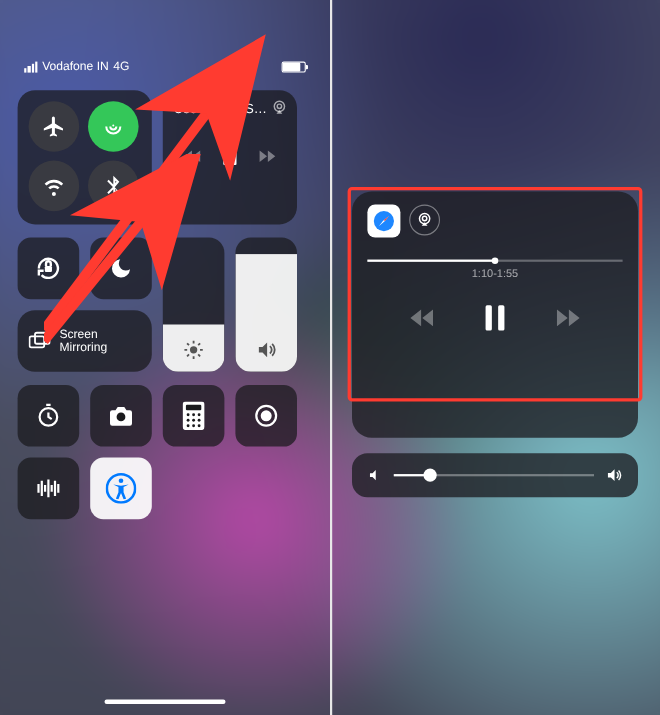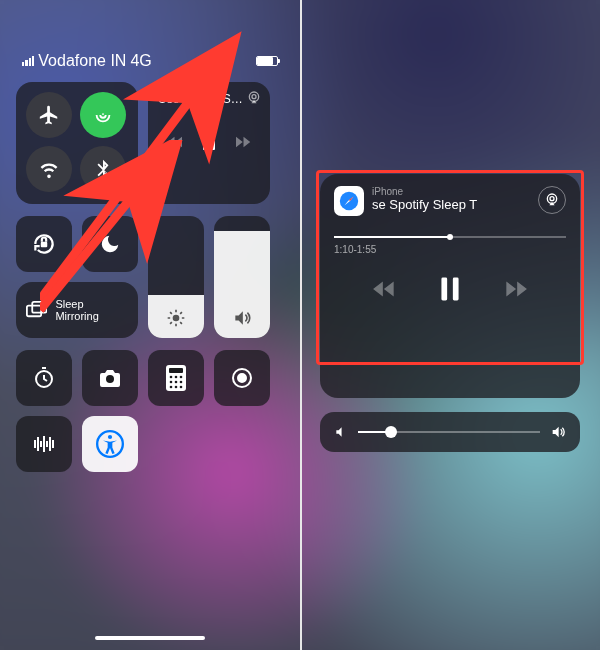--- a/index.html
+++ b/index.html
@@ -29,21 +29,21 @@
   }
   .divider {
     position: absolute; left: 300px; top: 0; width: 2px; height: 650px;
     background: #e8e8e8; z-index: 50;
   }
 
   
   .status-bar {
     position: absolute; top: 52px; left: 0; right: 0; height: 18px;
     display: flex; align-items: center; justify-content: space-between;
-    padding: 0 22px; color: #fff; font-size: 16px; font-weight: 500;
+    padding: 0 22px; color: #fff; font-size: 11px; font-weight: 500;
   }
   .status-left { display: flex; align-items: center; gap: 4px; }
   .bars { display: inline-flex; align-items: flex-end; gap: 1.2px; }
   .bars i { width: 2.2px; background: #fff; display: block; }
   .bars i:nth-child(1){height:4px} .bars i:nth-child(2){height:6px}
   .bars i:nth-child(3){height:8px} .bars i:nth-child(4){height:10px}
   .status-right { display:flex; align-items:center; gap:4px;}
   .battery {
     width: 22px; height: 10px; border: 1px solid #fff; border-radius: 2px;
     position: relative;
@@ -119,21 +119,21 @@
     display:flex; align-items:center; justify-content:center;
   }
   .me-info{ flex:1; overflow:hidden;}
   .me-src{ font-size:10px; color:rgba(255,255,255,0.55); }
   .me-title{ font-size:13px; white-space:nowrap; overflow:hidden; }
   .me-air{ width:28px;height:28px; border:1px solid rgba(255,255,255,0.4); border-radius:50%; display:flex;align-items:center;justify-content:center;}
   .progress{ margin-top:20px; }
   .track{ height:2px; background:rgba(255,255,255,0.3); position:relative;}
   .track .done{ position:absolute; left:0; top:0; height:100%; width:50%; background:#fff;}
   .track .knob{ position:absolute; left:50%; top:50%; width:6px;height:6px;background:#fff;border-radius:50%; transform:translate(-50%,-50%);}
-  .times{ display:flex; justify-content:flex-start; font-size:10px; color:rgba(255,255,255,0.6); margin-top:6px;}
+  .times{ display:flex; justify-content:center; font-size:10px; color:rgba(255,255,255,0.6); margin-top:6px;}
   .me-ctrls{ display:flex; justify-content:center; gap:42px; align-items:center; margin-top:22px;}
   .me-ctrls .c{ color:rgba(255,255,255,0.35);}
   .me-ctrls .c.play{ color:#fff;}
   .vol-row{ position:absolute; left:20px; width:260px; top:412px; height:40px;
     background:rgba(30,30,35,0.78); border-radius:14px; display:flex; align-items:center; padding:0 14px; gap:10px;}
   .vol-track{ flex:1; height:2px; background:rgba(255,255,255,0.35); position:relative;}
   .vol-track .done{position:absolute;left:0;top:0;height:100%;width:18%;background:#fff;}
   .vol-track .knob{position:absolute;left:18%;top:50%;width:12px;height:12px;background:#fff;border-radius:50%;transform:translate(-50%,-50%);}
 
   svg { display:block; }
@@ -228,21 +228,21 @@
     <div class="tile tile-sm row2 dnd-tile">
       <svg width="22" height="22" viewBox="0 0 24 24" fill="#fff">
           <path d="M21 12.8A9 9 0 1 1 11.2 3a7 7 0 0 0 9.8 9.8z"></path>
         </svg>
     </div>
     <div class="tile mirror-tile">
       <svg width="22" height="18" viewBox="0 0 24 20" fill="none" stroke="#fff" stroke-width="2">
           <rect x="1" y="5" width="16" height="12" rx="2"></rect>
           <rect x="7" y="1" width="16" height="12" rx="2"></rect>
         </svg>
-      <span>Sleep Mirroring</span>
+      <span>Screen Mirroring</span>
     </div>
 
     <div class="slider bright">
       <div class="fill"></div>
       <div class="icon">
         <svg width="20" height="20" viewBox="0 0 24 24" fill="#555">
             <circle cx="12" cy="12" r="4"></circle>
             <g stroke="#555" stroke-width="2">
               <path d="M12 2v3M12 19v3M2 12h3M19 12h3M4.9 4.9l2.1 2.1M17 17l2.1 2.1M4.9 19.1L7 17M17 7l2.1-2.1"></path>
             </g>
@@ -331,24 +331,20 @@
 
     <div class="media-expanded">
       <div class="me-head">
         <div class="app-icon">
           <svg width="22" height="22" viewBox="0 0 24 24">
               <circle cx="12" cy="12" r="10" fill="#1e87ff"></circle>
               <path d="M17 7l-4 5-6 5 4-5z" fill="#fff"></path>
               <path d="M17 7l-4 5-1-1z" fill="#ff3b30"></path>
             </svg>
         </div>
-        <div class="me-info">
-          <div class="me-src">iPhone</div>
-          <div class="me-title">se Spotify Sleep T</div>
-        </div>
         <div class="me-air">
           <svg width="16" height="16" viewBox="0 0 24 24" fill="none" stroke="#fff" stroke-width="2">
               <circle cx="12" cy="10" r="7"></circle>
               <circle cx="12" cy="10" r="3"></circle>
               <path d="M8 20l4-5 4 5z" fill="#fff" stroke="none"></path>
             </svg>
         </div>
       </div>
 
       <div class="progress">

